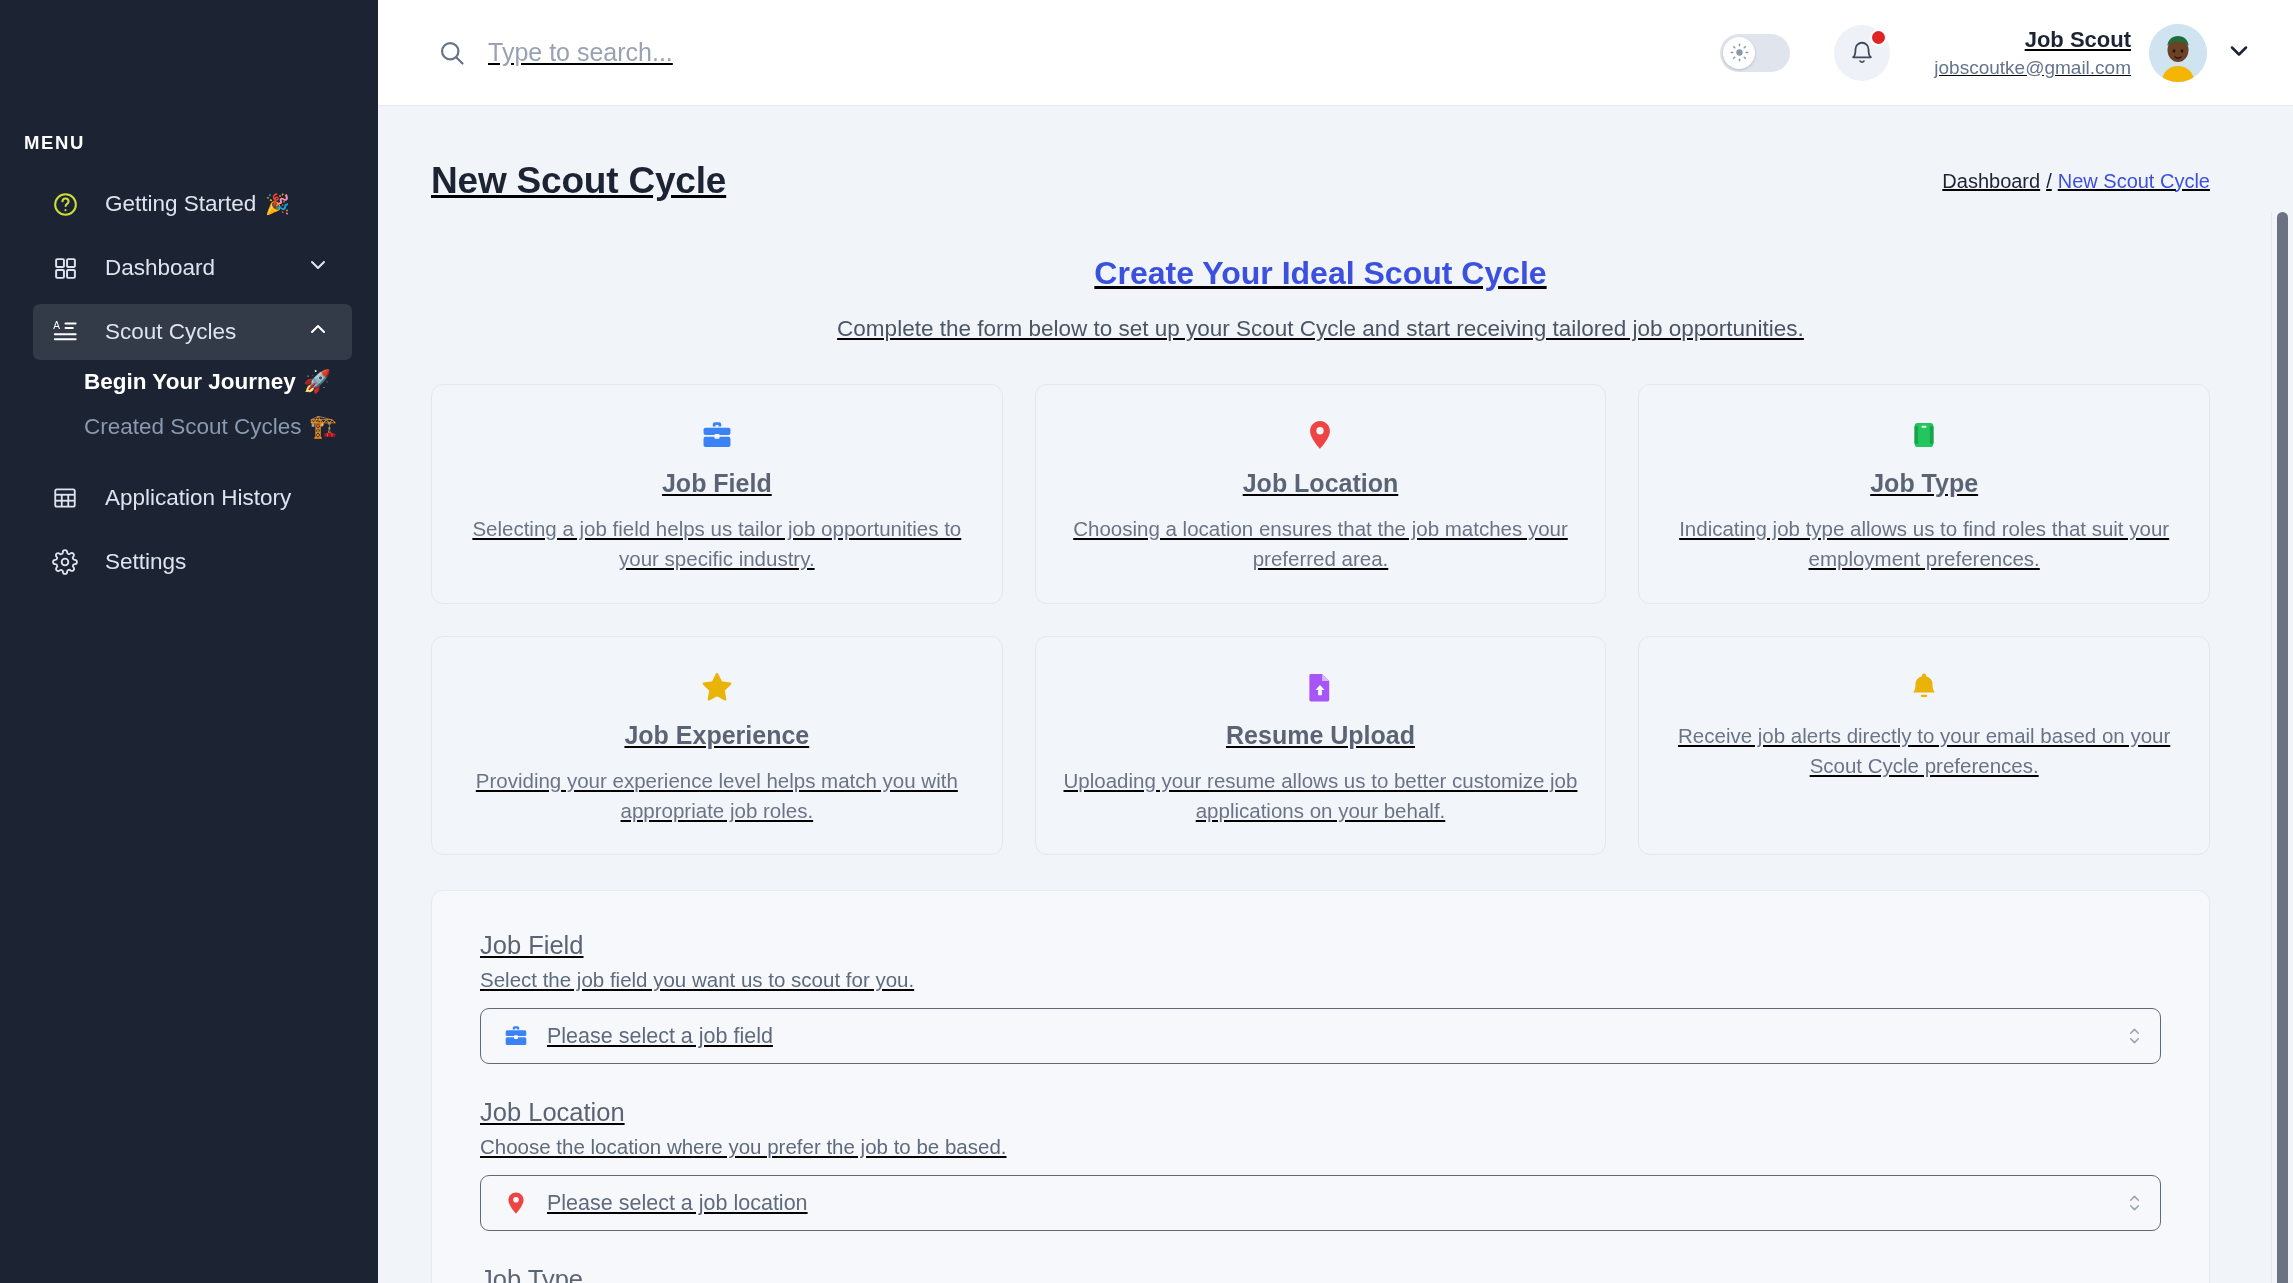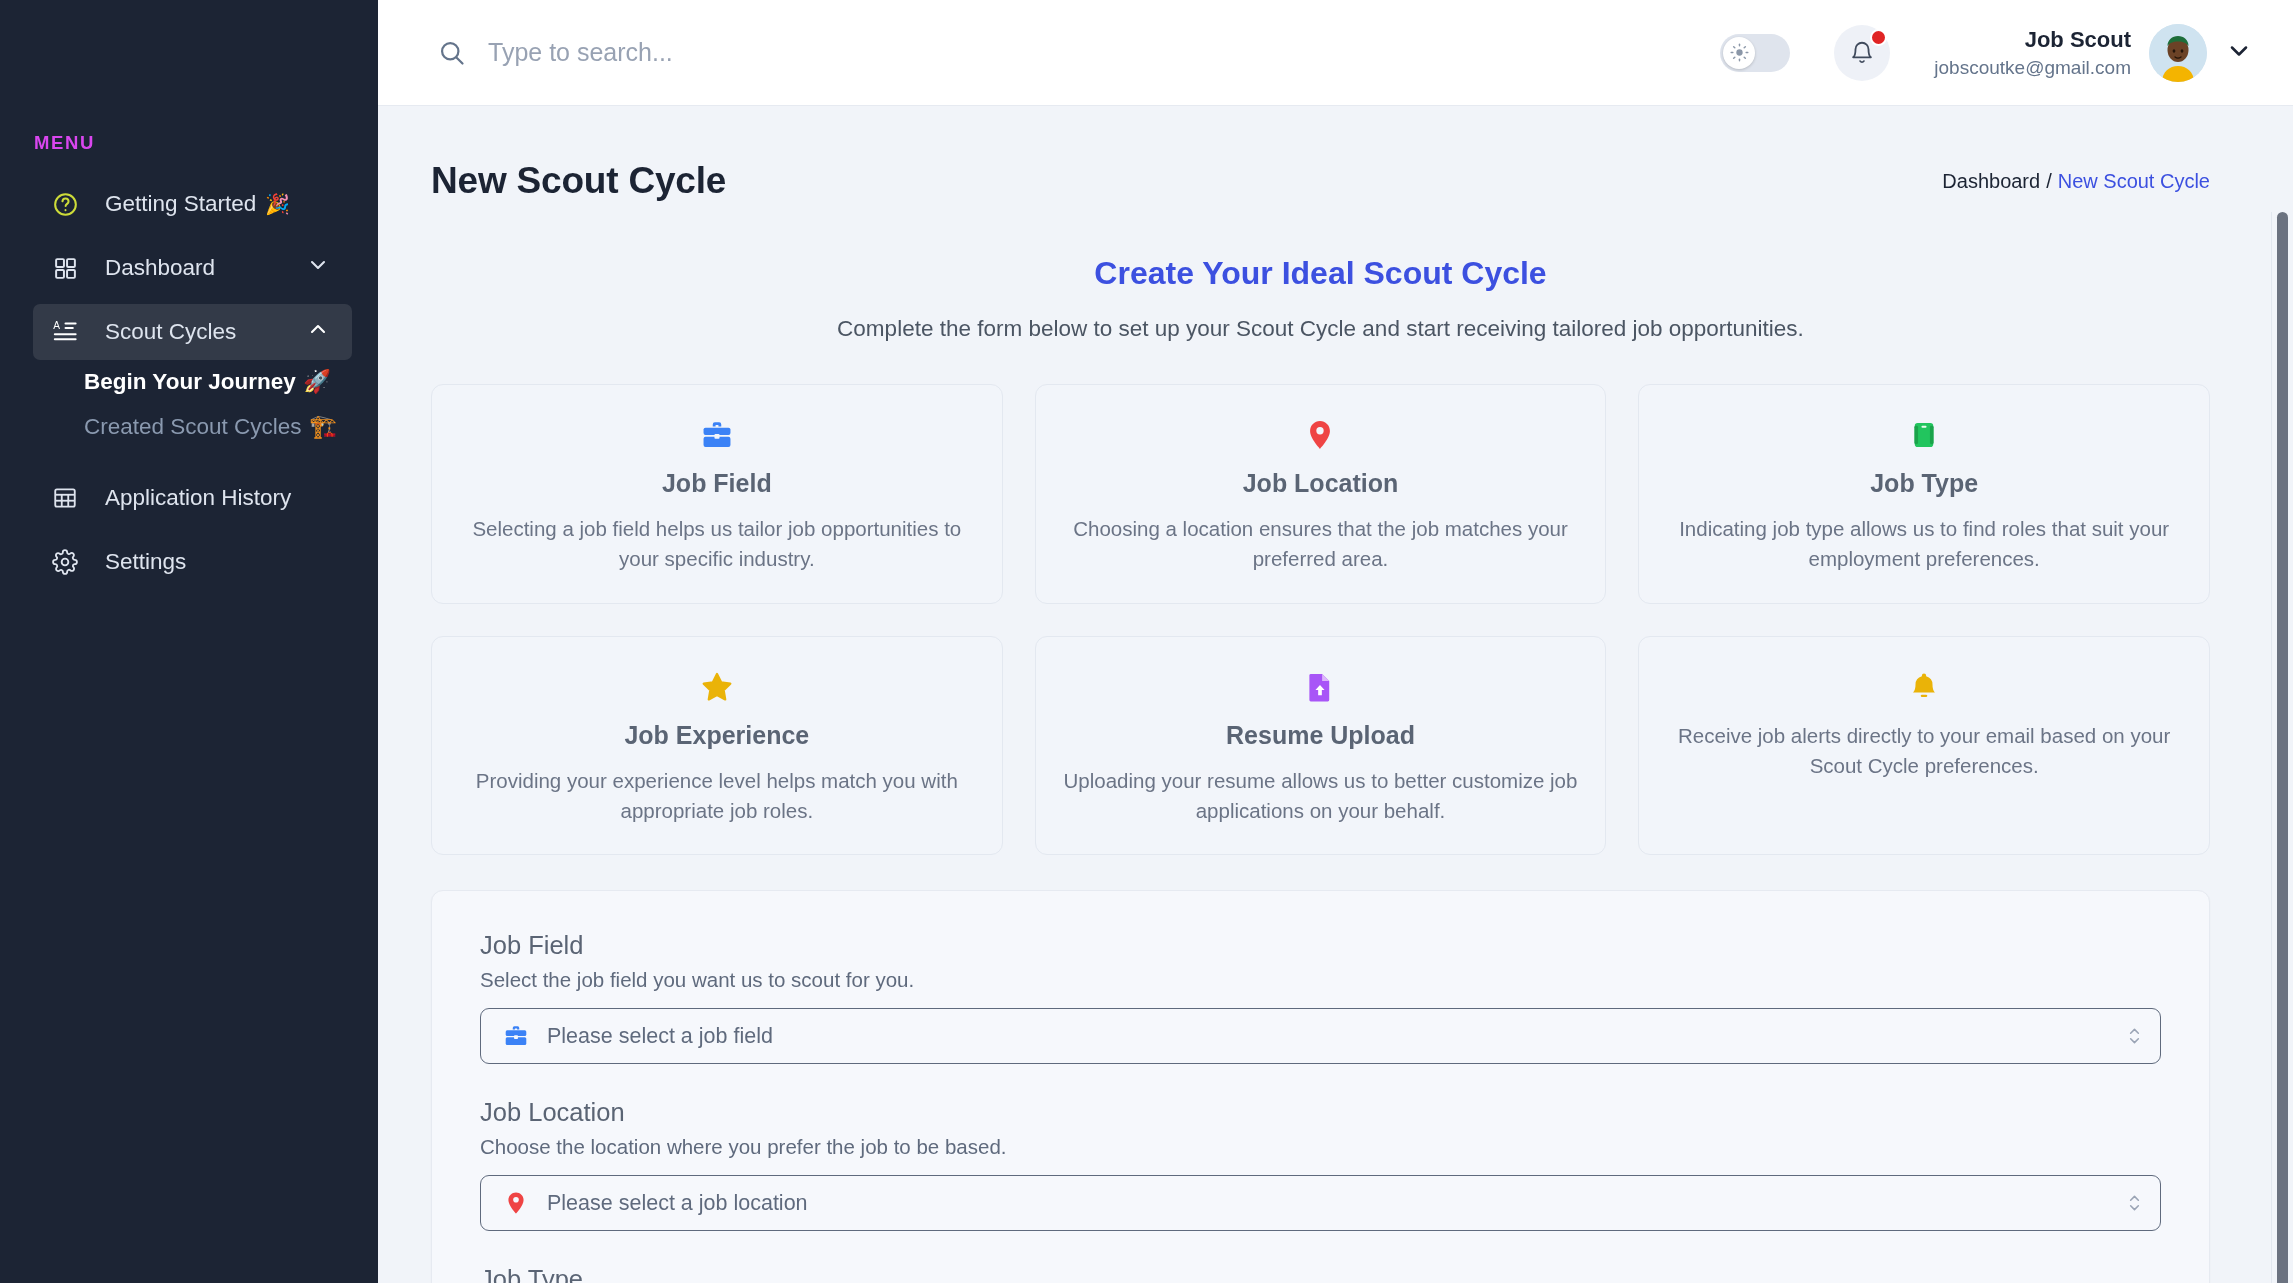--- a/index.html
+++ b/index.html
@@ -15,25 +15,25 @@
   
   .sidebar {
     width: 378px; flex: 0 0 378px;
     background: #1c2434;
     height: 1283px;
     padding-top: 132px;
     position: relative;
     z-index: 5;
   }
   .menu-label {
-    color: #d946ef;
+    color: #ffffff;
     font-size: 18.5px;
     font-weight: 600;
     letter-spacing: 1.6px;
-    padding-left: 34px;
+    padding-left: 24px;
     margin-bottom: 22px;
   }
   .nav-item {
     display: flex; align-items: center;
     height: 56px;
     margin: 0 26px 8px 33px;
     padding: 0 22px 0 17px;
     border-radius: 7px;
     color: #dee4ee;
     font-size: 22.5px;
@@ -50,21 +50,21 @@
     font-size: 22.5px;
     color: #8a99af;
     margin-bottom: 18px;
     cursor: pointer;
     white-space: nowrap;
   }
   .sub-item.active { color: #ffffff; font-weight: 600; }
   .sub-item .emoji { margin-left: 8px; }
 
   
-  .main { flex: 1; height: 1283px; display: flex; flex-direction: column; min-width: 0; }
+  .main { flex: 1; height: 1283px; display: flex; flex-direction: column; min-width: 0; text-decoration: underline; }
 
   .topbar {
     height: 106px; flex: 0 0 106px;
     background: #ffffff;
     display: flex; align-items: center;
     padding: 0 40px 0 60px;
     border-bottom: 1px solid #e6eaf1;
   }
   .search-wrap { display: flex; align-items: center; flex: 1; }
   .search-icon { margin-right: 22px; display:flex; }

